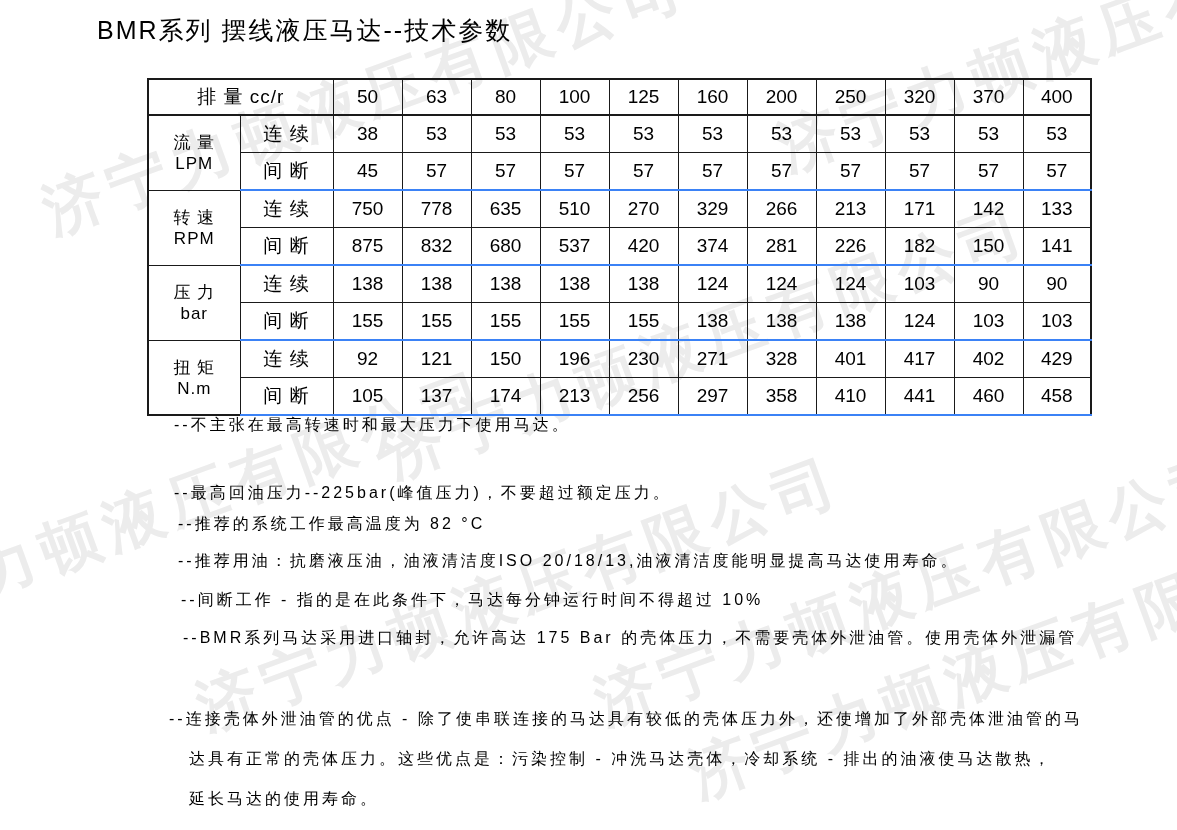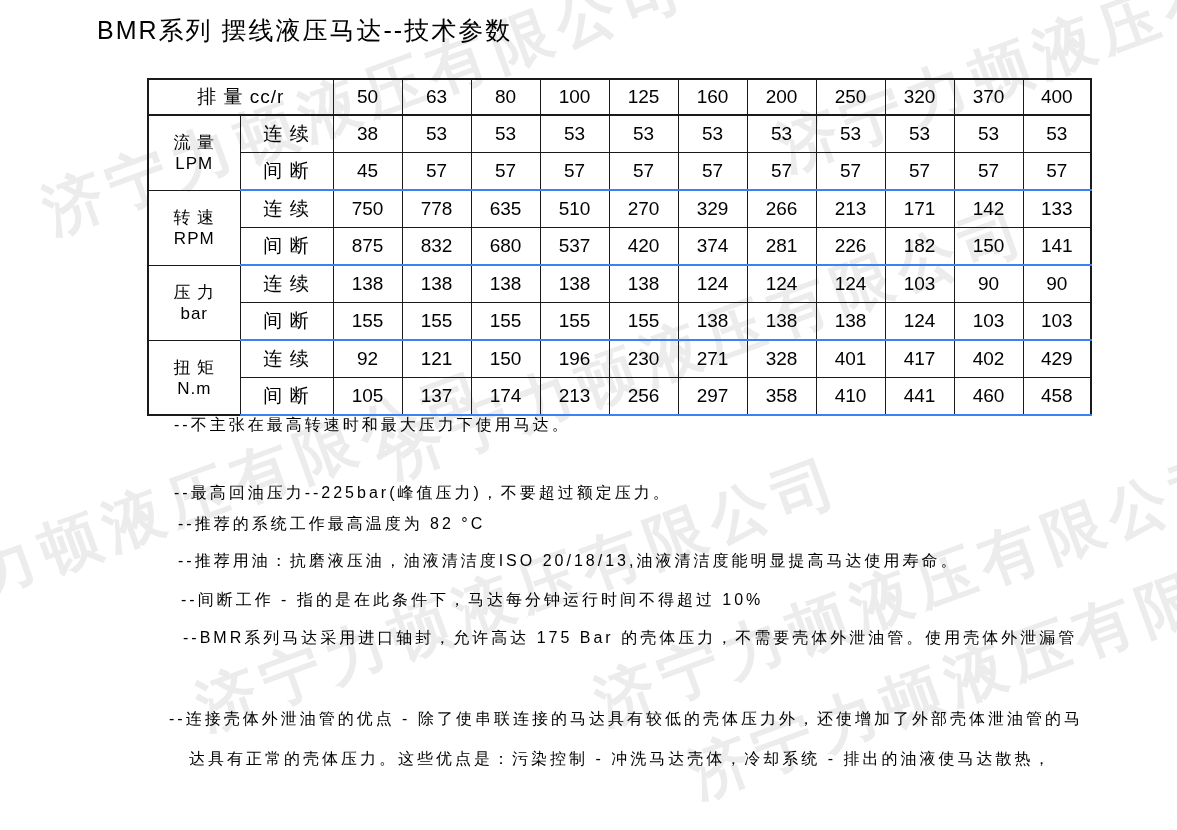--- a/index.html
+++ b/index.html
@@ -239,14 +239,15 @@
   </table>
 
   <div class="note" style="left:148px;top:415px">--不主张在最高转速时和最大压力下使用马达。</div>
   <div class="note" style="left:148px;top:483px">--最高回油压力--225bar(峰值压力)，不要超过额定压力。</div>
   <div class="note" style="left:152px;top:514px">--推荐的系统工作最高温度为 82 °C</div>
   <div class="note" style="left:152px;top:551px">--推荐用油：抗磨液压油，油液清洁度ISO 20/18/13,油液清洁度能明显提高马达使用寿命。</div>
   <div class="note" style="left:155px;top:590px">--间断工作 - 指的是在此条件下，马达每分钟运行时间不得超过 10%</div>
   <div class="note" style="left:157px;top:628px">--BMR系列马达采用进口轴封，允许高达 175 Bar 的壳体压力，不需要壳体外泄油管。使用壳体外泄漏管</div>
   <div class="note" style="left:143px;top:709px">--连接壳体外泄油管的优点 - 除了使串联连接的马达具有较低的壳体压力外，还使增加了外部壳体泄油管的马</div>
   <div class="note" style="left:163px;top:749px">达具有正常的壳体压力。这些优点是：污染控制 - 冲洗马达壳体，冷却系统 - 排出的油液使马达散热，</div>
+  <div class="note" style="left:163px;top:789px">延长马达的使用寿命。</div>
 
 </div>
 
 </body></html>

